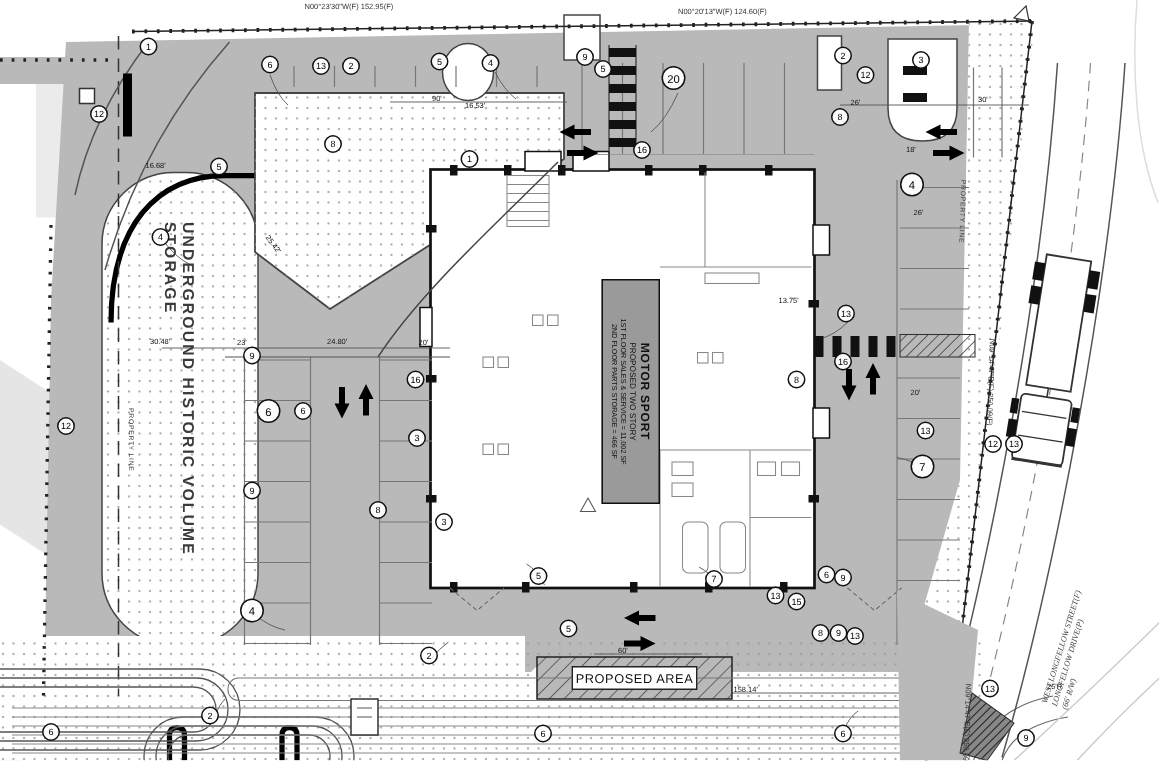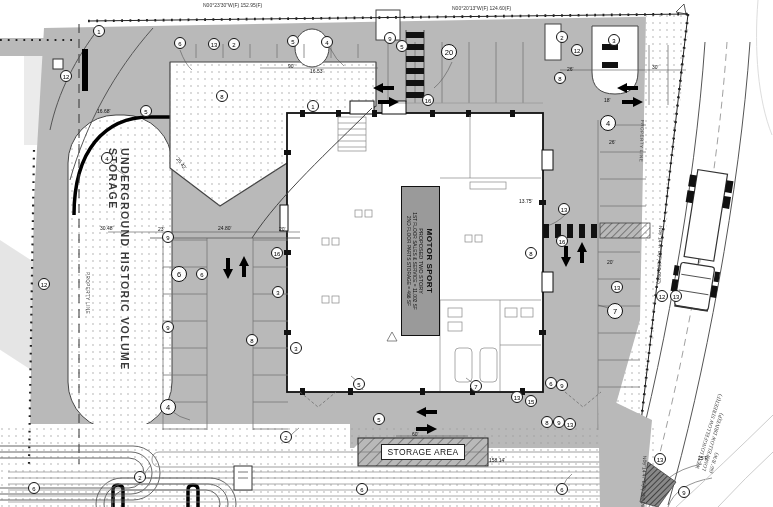--- a/index.html
+++ b/index.html
@@ -279,21 +279,21 @@
 
   <div class="ug">UNDERGROUND HISTORIC VOLUME STORAGE</div>
 
   <div class="bldg-box">
     <div class="t1">MOTOR SPORT</div>
     <div class="t2">PROPOSED TWO STORY</div>
     <div class="t3">1ST FLOOR SALES &amp; SERVICE = 11,002 SF</div>
     <div class="t3">2ND FLOOR PARTS STORAGE = 466 SF</div>
   </div>
 
-  <div class="loading">STORAGE AREA</div>
+  <div class="loading">PROPOSED AREA</div>
 
   <div class="street">
     <div>WEST LONGFELLOW STREET(F)</div>
     <div>LONGFELLOW DRIVE(P)</div>
     <div>(66' R/W)</div>
   </div>
   <div class="lbl dim" style="left:698px;top:455px">25'R</div>
 
   <div class="lbl dim" style="left:288px;top:63px">90'</div>
   <div class="lbl dim" style="left:310px;top:68px">16.53'</div>

